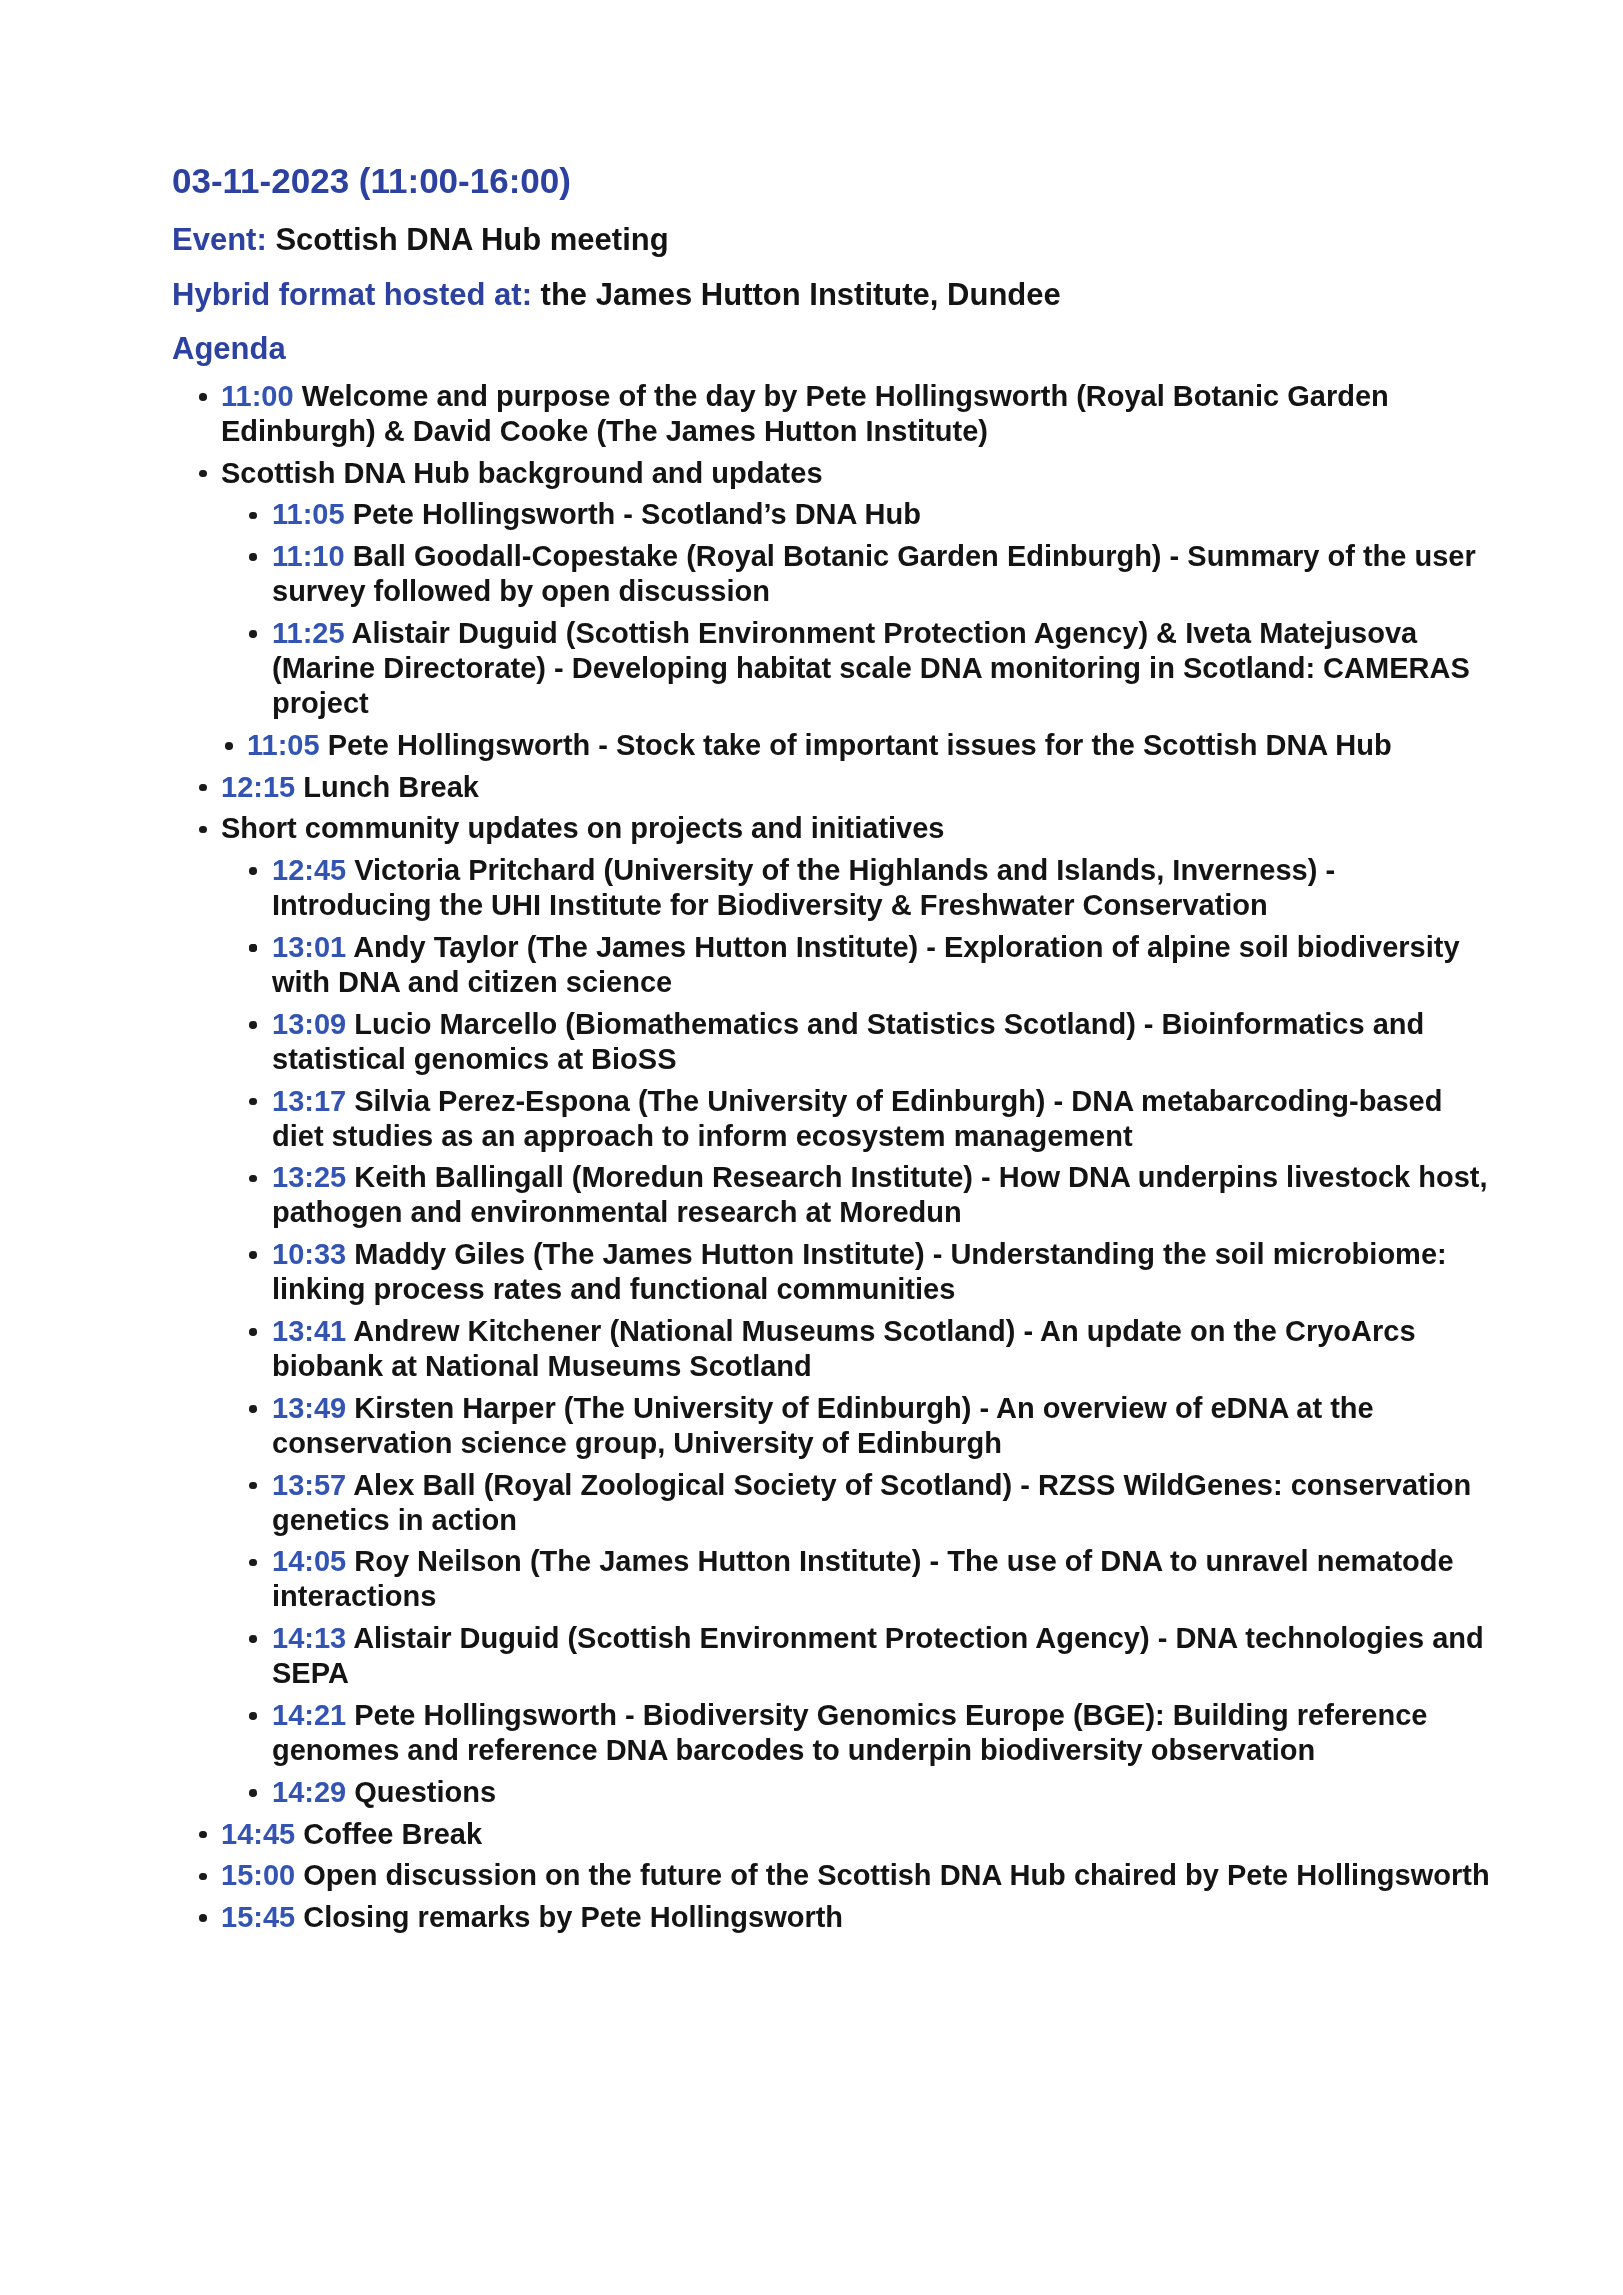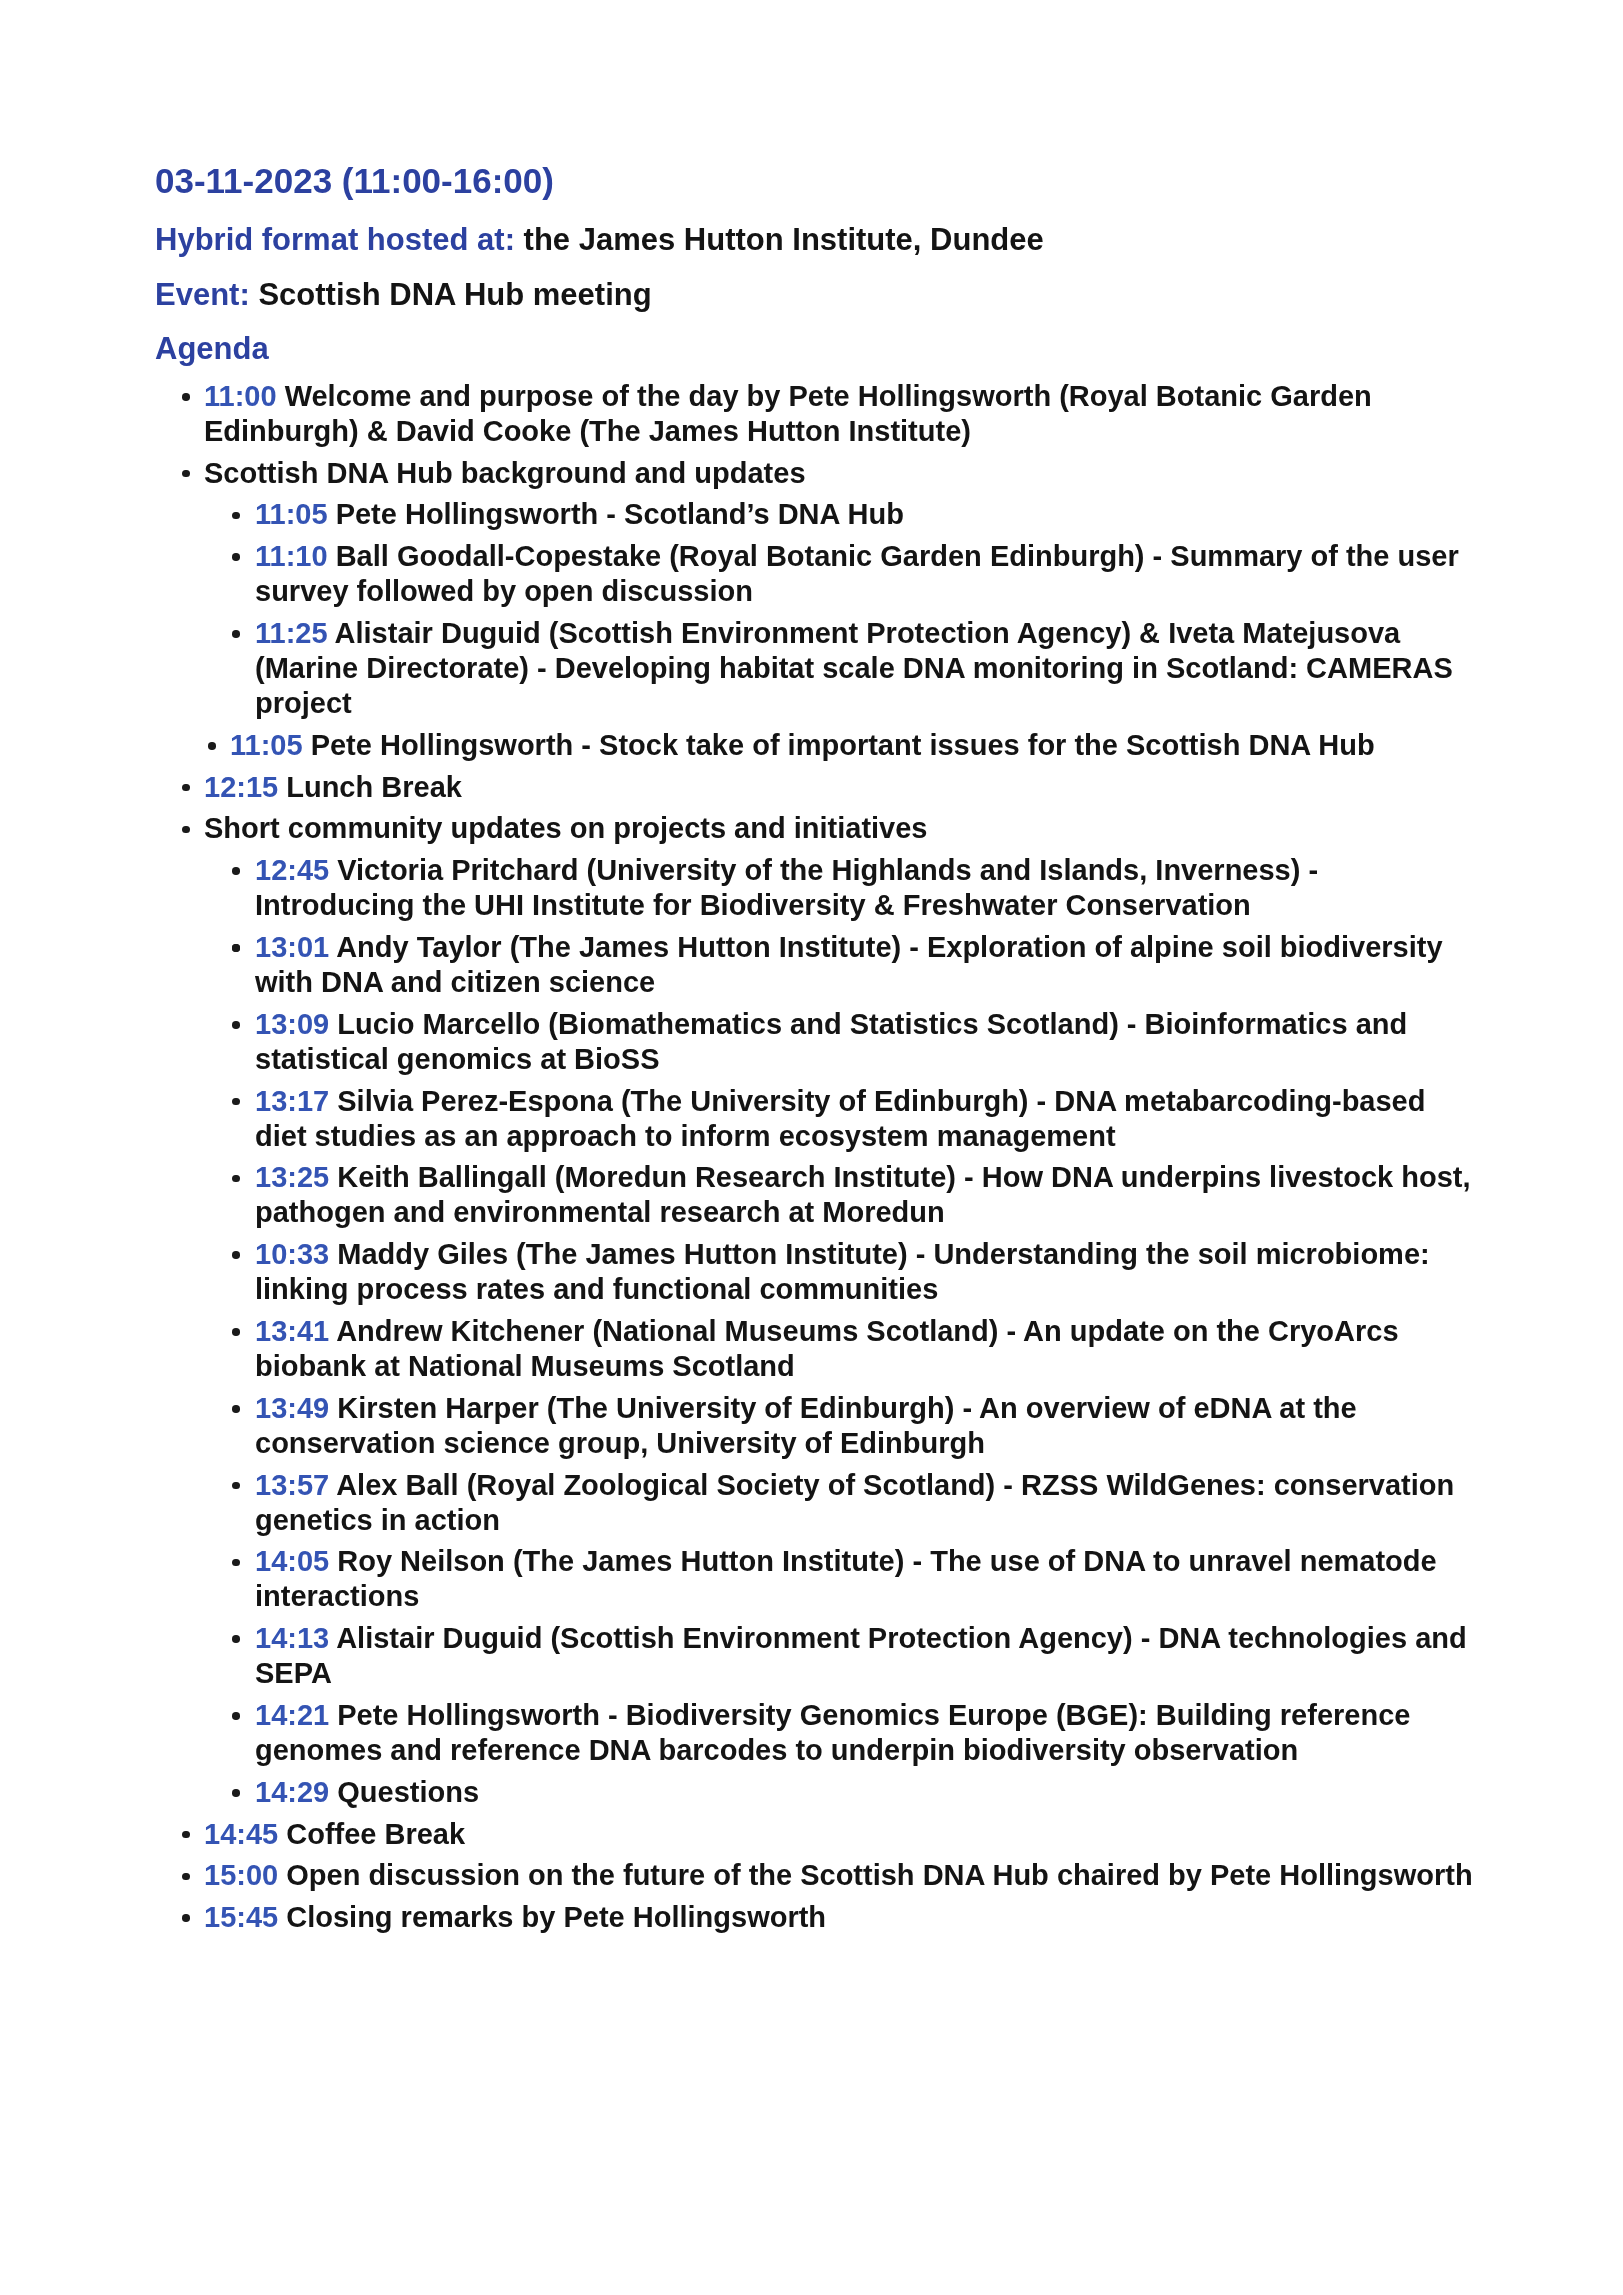--- a/index.html
+++ b/index.html
@@ -14,21 +14,21 @@
   .page{
     position:relative;
     width:1623px;
     height:2295px;
     background:var(--bg);
     margin:0 auto;
     overflow:hidden;
   }
   .content{
     position:absolute;
-    left:155px;
+    left:172px;
     top:161px;
     width:1323px;
   }
   .doc-title{
     font-size:35px;
     font-weight:bold;
     color:var(--accent-heading);
     line-height:1.12;
     margin-bottom:23px;
   }
@@ -90,25 +90,25 @@
 </style>
 </head>
 <body>
 
 <div class="page">
   <div class="content">
 
     <div class="doc-title">03-11-2023 (11:00-16:00)</div>
 
     <div class="meta-line">
-      <span class="label">Hybrid format hosted at:</span><span> </span><span>the James Hutton Institute, Dundee</span>
+      <span class="label">Event:</span><span> </span><span>Scottish DNA Hub meeting</span>
     </div>
 
     <div class="meta-line">
-      <span class="label">Event:</span><span> </span><span>Scottish DNA Hub meeting</span>
+      <span class="label">Hybrid format hosted at:</span><span> </span><span>the James Hutton Institute, Dundee</span>
     </div>
 
     <div class="agenda-heading">Agenda</div>
 
     <ul class="agenda" id="agenda-list">
         <li class="agenda-item indent-0"><span class="bullet"></span><span class="item-text"><span class="seg-time">11:00</span><span class="seg-normal"> Welcome and purpose of the day by </span><span class="seg-bold">Pete Hollingsworth</span><span class="seg-normal"> (Royal Botanic Garden Edinburgh) &amp; </span><span class="seg-bold">David Cooke</span><span class="seg-normal"> (The James Hutton Institute)</span></span></li>
         <li class="agenda-item indent-0"><span class="bullet"></span><span class="item-text"><span class="seg-normal">Scottish DNA Hub background and updates</span></span></li>
         <li class="agenda-item indent-2"><span class="bullet"></span><span class="item-text"><span class="seg-time">11:05</span><span class="seg-normal"> </span><span class="seg-bold">Pete Hollingsworth</span><span class="seg-normal"> - Scotland’s DNA Hub</span></span></li>
         <li class="agenda-item indent-2"><span class="bullet"></span><span class="item-text"><span class="seg-time">11:10</span><span class="seg-normal"> </span><span class="seg-bold">Ball Goodall-Copestake</span><span class="seg-normal"> (Royal Botanic Garden Edinburgh) - Summary of the user survey followed by open discussion</span></span></li>
         <li class="agenda-item indent-2"><span class="bullet"></span><span class="item-text"><span class="seg-time">11:25</span><span class="seg-normal"> </span><span class="seg-bold">Alistair Duguid</span><span class="seg-normal"> (Scottish Environment Protection Agency) &amp; </span><span class="seg-bold">Iveta Matejusova</span><span class="seg-normal"> (Marine Directorate) - Developing habitat scale DNA monitoring in Scotland: CAMERAS project</span></span></li>

